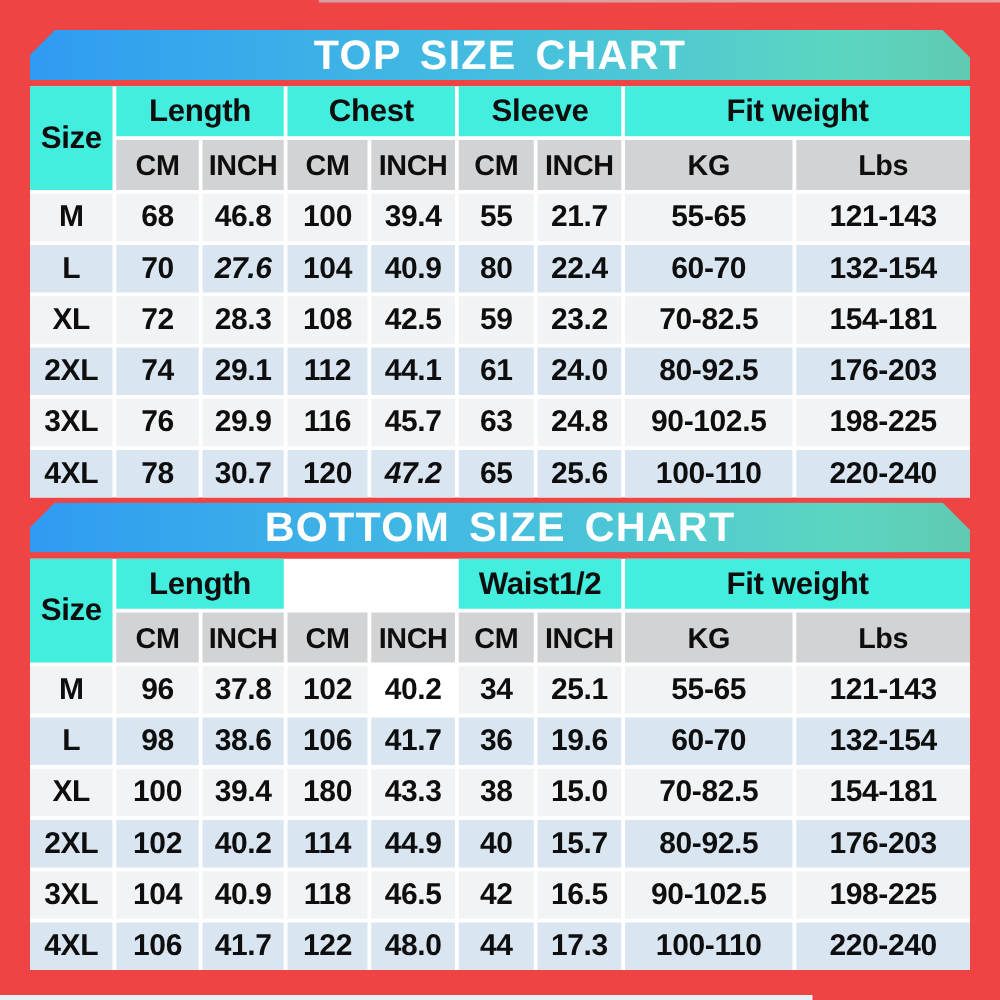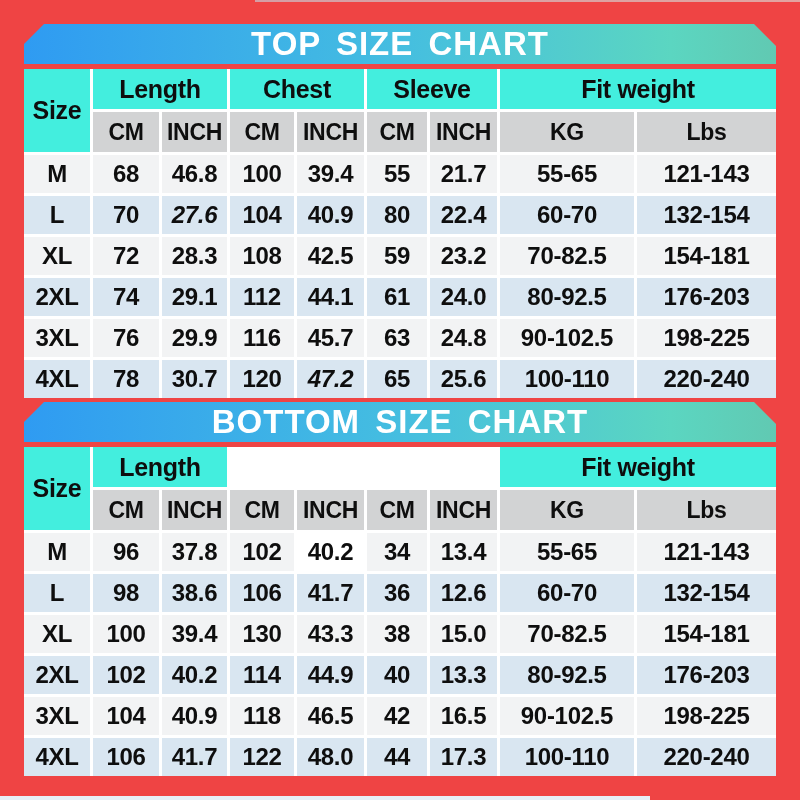--- a/index.html
+++ b/index.html
@@ -157,63 +157,64 @@
       </div>
   </section>
 
   <section class="chart-section second">
     <div class="banner">
       <span class="banner-title">BOTTOM SIZE CHART</span>
     </div>
     <div class="size-table">
         <div class="cell th corner" style="grid-area: 1 / 1 / span 2;">Size</div>
         <div class="cell th group" style="grid-area: 1 / 2 / auto / span 2;">Length</div>
+        <div class="cell th group" style="grid-area: 1 / 6 / auto / span 2;">Waist1/2</div>
         <div class="cell th group" style="grid-area: 1 / 8 / auto / span 2;">Fit weight</div>
         <div class="cell unit" style="grid-area: 2 / 2;">CM</div>
         <div class="cell unit" style="grid-area: 2 / 3;">INCH</div>
         <div class="cell unit" style="grid-area: 2 / 4;">CM</div>
         <div class="cell unit" style="grid-area: 2 / 5;">INCH</div>
         <div class="cell unit" style="grid-area: 2 / 6;">CM</div>
         <div class="cell unit" style="grid-area: 2 / 7;">INCH</div>
         <div class="cell unit" style="grid-area: 2 / 8;">KG</div>
         <div class="cell unit" style="grid-area: 2 / 9;">Lbs</div>
         <div class="cell data size light" style="grid-area: 3 / 1;">M</div>
         <div class="cell data light" style="grid-area: 3 / 2;">96</div>
         <div class="cell data light" style="grid-area: 3 / 3;">37.8</div>
         <div class="cell data light" style="grid-area: 3 / 4;">102</div>
         <div class="cell data light bright" style="grid-area: 3 / 5;">40.2</div>
         <div class="cell data light" style="grid-area: 3 / 6; text-align: center;">34</div>
-        <div class="cell data light" style="grid-area: 3 / 7;">13.4</div>
+        <div class="cell data light" style="grid-area: 3 / 7;">25.1</div>
         <div class="cell data light" style="grid-area: 3 / 8;">55-65</div>
         <div class="cell data light" style="grid-area: 3 / 9;">121-143</div>
         <div class="cell data size blue" style="grid-area: 4 / 1;">L</div>
         <div class="cell data blue" style="grid-area: 4 / 2;">98</div>
         <div class="cell data blue" style="grid-area: 4 / 3;">38.6</div>
         <div class="cell data blue" style="grid-area: 4 / 4;">106</div>
         <div class="cell data blue" style="grid-area: 4 / 5;">41.7</div>
         <div class="cell data blue" style="grid-area: 4 / 6;">36</div>
-        <div class="cell data blue" style="grid-area: 4 / 7;">12.6</div>
+        <div class="cell data blue" style="grid-area: 4 / 7;">19.6</div>
         <div class="cell data blue" style="grid-area: 4 / 8;">60-70</div>
         <div class="cell data blue" style="grid-area: 4 / 9;">132-154</div>
         <div class="cell data size light" style="grid-area: 5 / 1;">XL</div>
         <div class="cell data light" style="grid-area: 5 / 2;">100</div>
         <div class="cell data light" style="grid-area: 5 / 3;">39.4</div>
-        <div class="cell data light" style="grid-area: 5 / 4;">130</div>
+        <div class="cell data light" style="grid-area: 5 / 4;">180</div>
         <div class="cell data light" style="grid-area: 5 / 5;">43.3</div>
         <div class="cell data light" style="grid-area: 5 / 6;">38</div>
         <div class="cell data light" style="grid-area: 5 / 7;">15.0</div>
         <div class="cell data light" style="grid-area: 5 / 8;">70-82.5</div>
         <div class="cell data light" style="grid-area: 5 / 9;">154-181</div>
         <div class="cell data size blue" style="grid-area: 6 / 1;">2XL</div>
         <div class="cell data blue" style="grid-area: 6 / 2;">102</div>
         <div class="cell data blue" style="grid-area: 6 / 3;">40.2</div>
         <div class="cell data blue" style="grid-area: 6 / 4;">114</div>
         <div class="cell data blue" style="grid-area: 6 / 5;">44.9</div>
         <div class="cell data blue" style="grid-area: 6 / 6;">40</div>
-        <div class="cell data blue" style="grid-area: 6 / 7;">13.3</div>
+        <div class="cell data blue" style="grid-area: 6 / 7;">15.7</div>
         <div class="cell data blue" style="grid-area: 6 / 8;">80-92.5</div>
         <div class="cell data blue" style="grid-area: 6 / 9;">176-203</div>
         <div class="cell data size light" style="grid-area: 7 / 1;">3XL</div>
         <div class="cell data light" style="grid-area: 7 / 2;">104</div>
         <div class="cell data light" style="grid-area: 7 / 3;">40.9</div>
         <div class="cell data light" style="grid-area: 7 / 4;">118</div>
         <div class="cell data light" style="grid-area: 7 / 5;">46.5</div>
         <div class="cell data light" style="grid-area: 7 / 6;">42</div>
         <div class="cell data light" style="grid-area: 7 / 7;">16.5</div>
         <div class="cell data light" style="grid-area: 7 / 8;">90-102.5</div>

